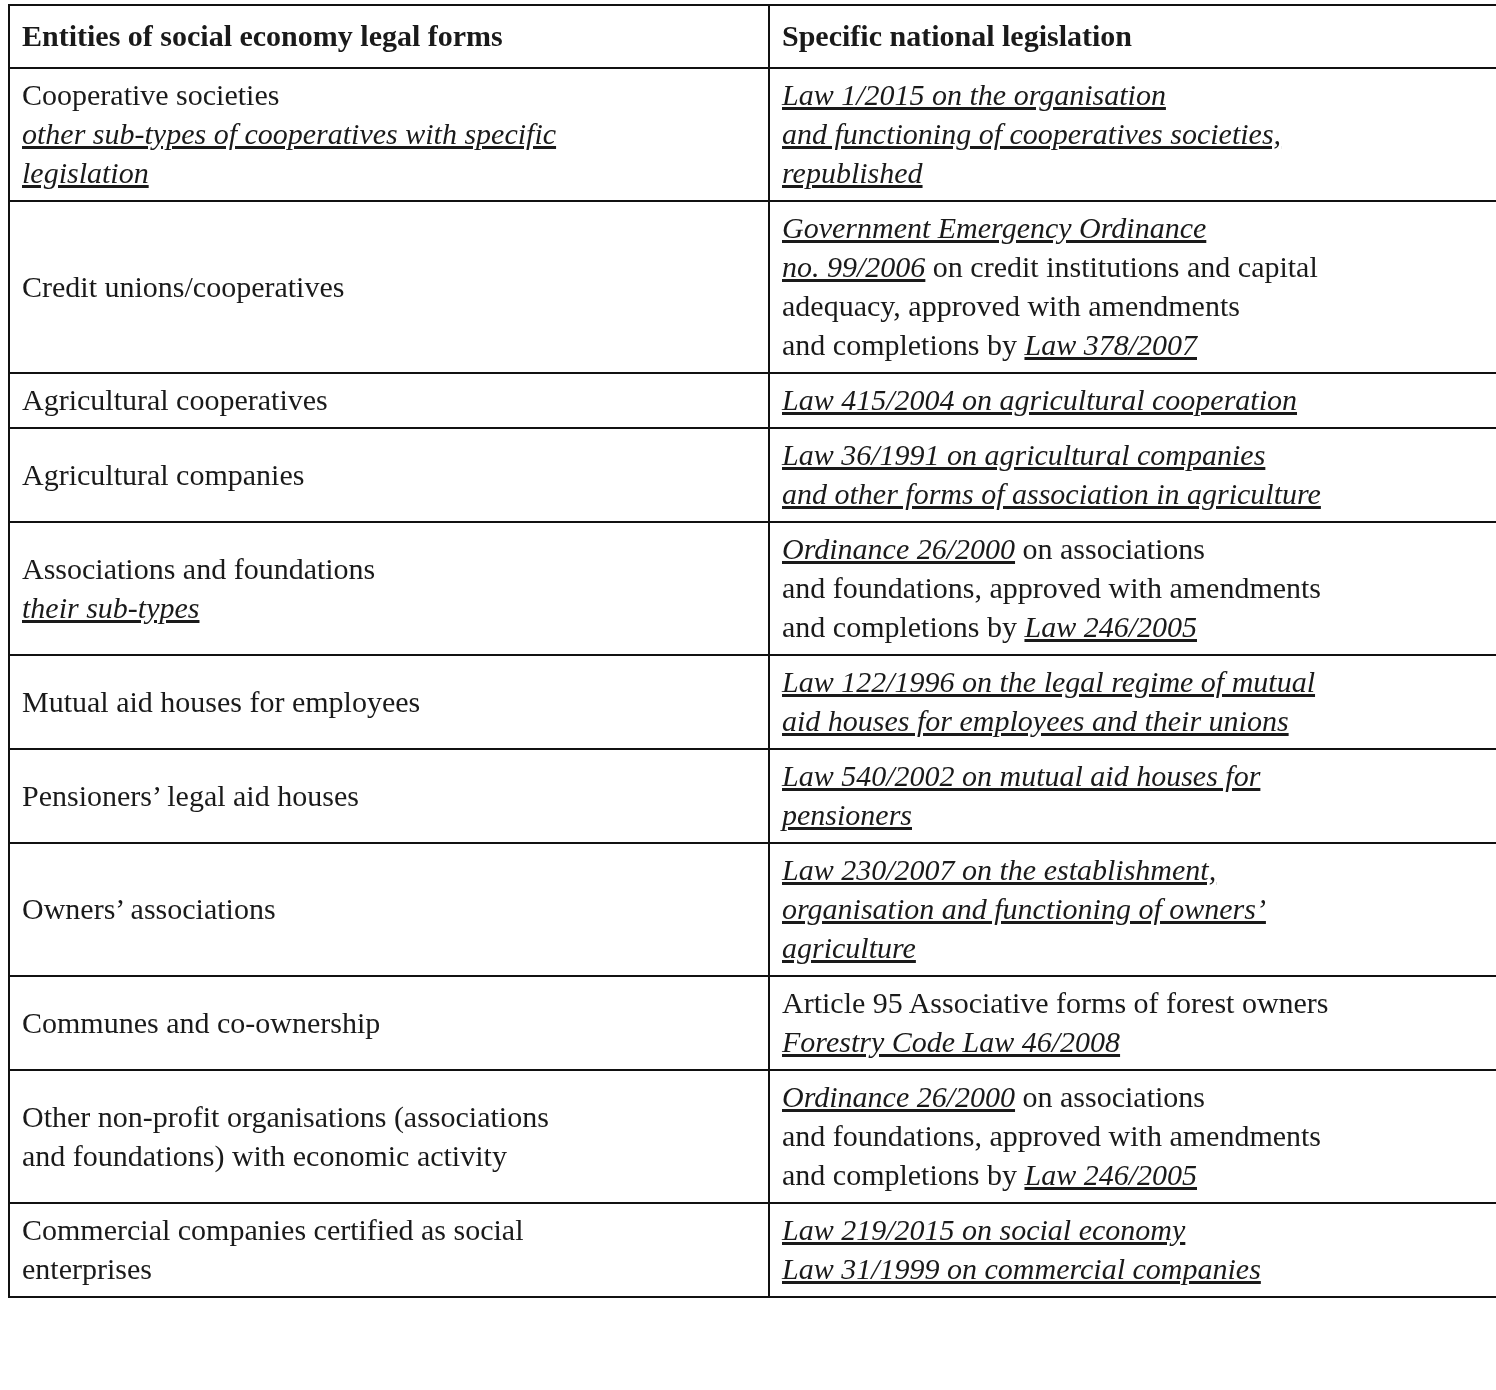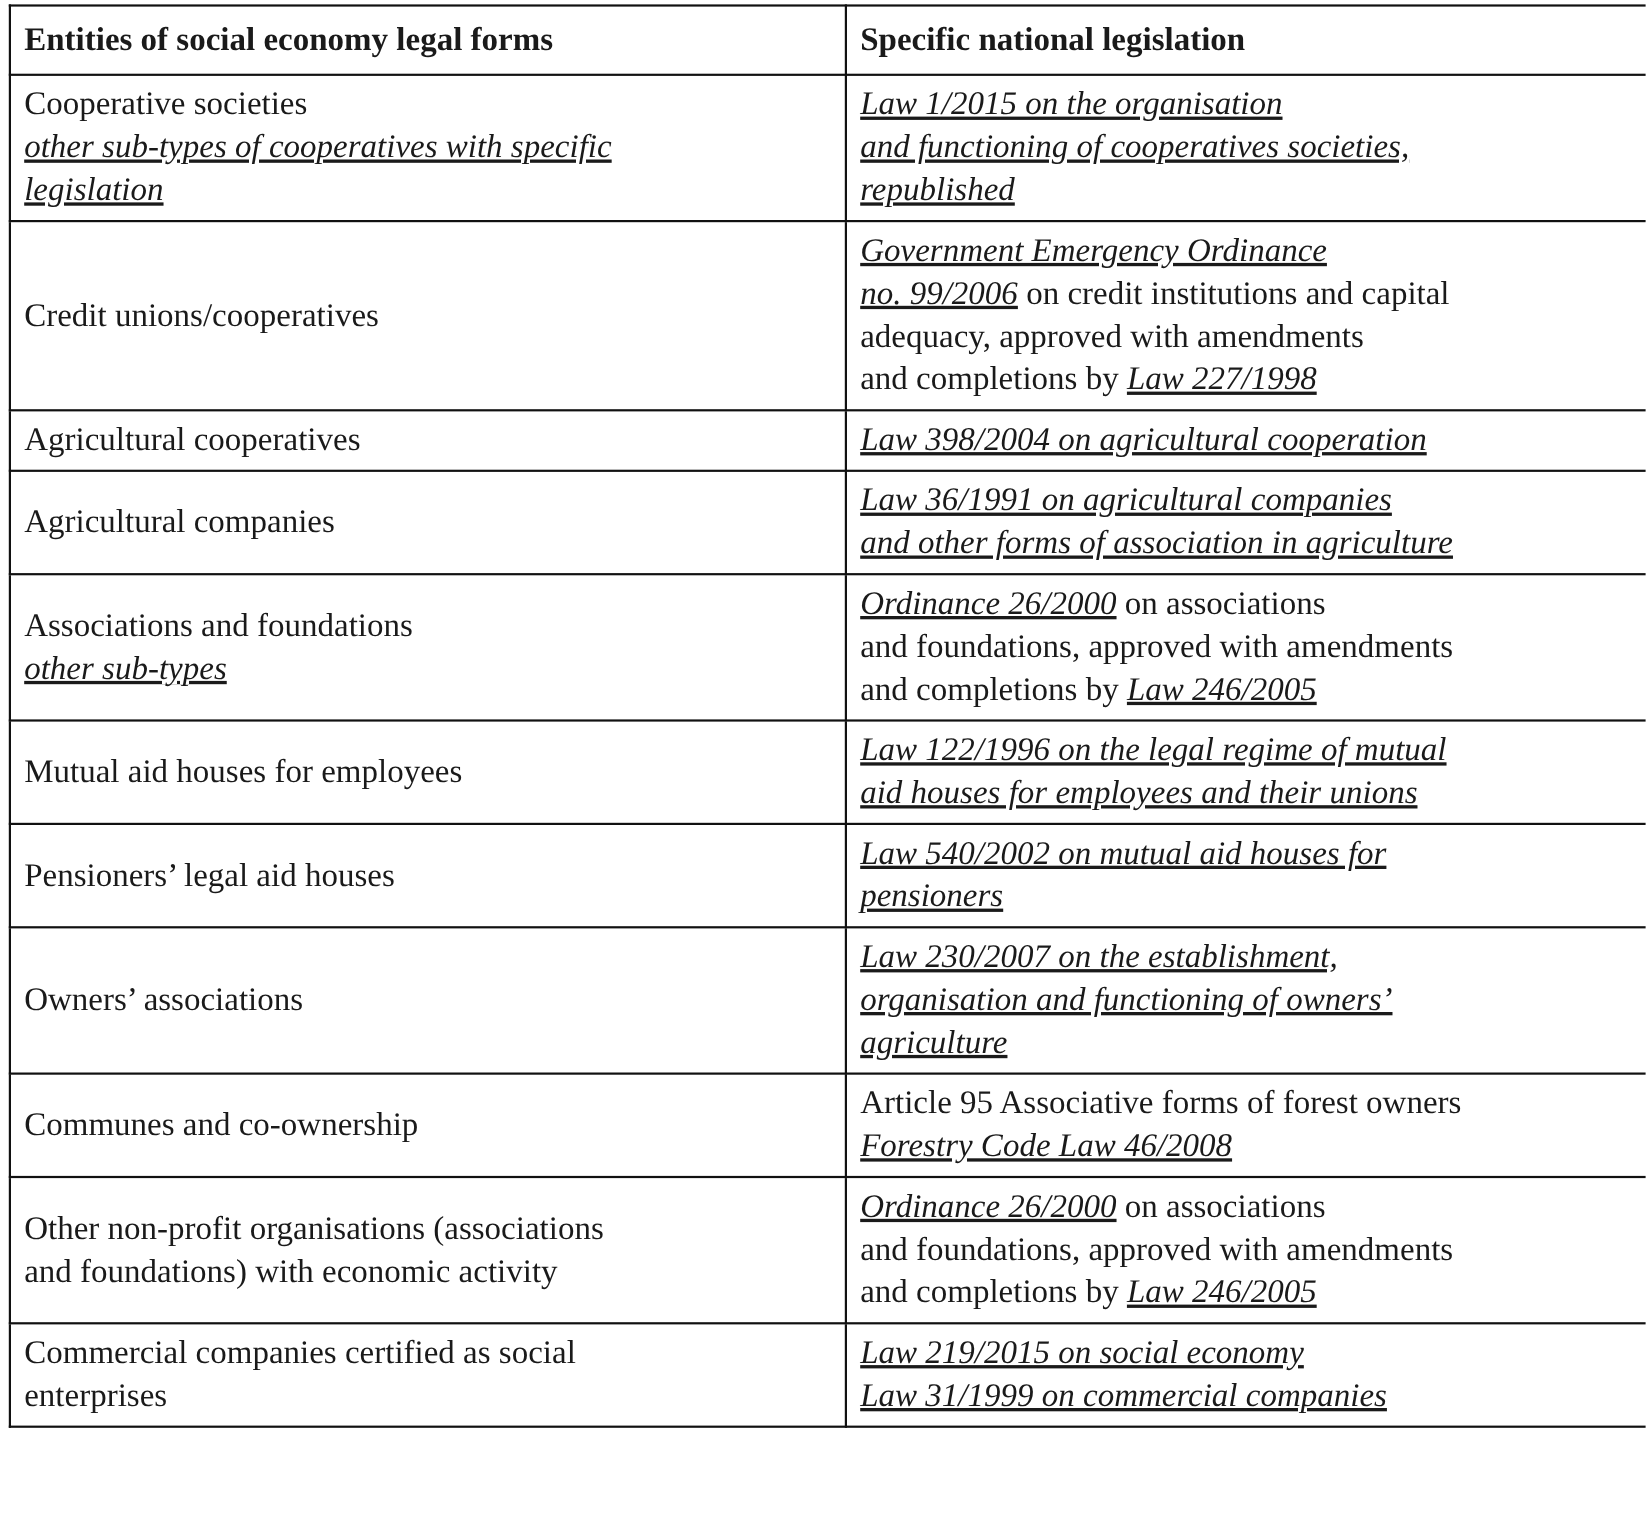--- a/index.html
+++ b/index.html
@@ -108,54 +108,54 @@
           <td class="col-entity">
             <span class="cell-lines">
               <span class="ln rom">Credit unions/cooperatives</span>
             </span>
           </td>
           <td class="col-law">
             <span class="cell-lines">
               <span class="ln"><span class="ital">Government Emergency Ordinance</span></span>
               <span class="ln"><span class="ital">no. 99/2006</span><span class="rom"> on credit institutions and capital</span></span>
               <span class="ln"><span class="rom">adequacy, approved with amendments</span></span>
-              <span class="ln"><span class="rom">and completions by </span><span class="ital">Law 227/1998</span></span>
+              <span class="ln"><span class="rom">and completions by </span><span class="ital">Law 378/2007</span></span>
             </span>
           </td>
         </tr>
         <tr>
           <td class="col-entity">
             <span class="cell-lines">
               <span class="ln rom">Agricultural cooperatives</span>
             </span>
           </td>
           <td class="col-law">
             <span class="cell-lines">
-              <span class="ln"><span class="ital">Law 398/2004 on agricultural cooperation</span></span>
+              <span class="ln"><span class="ital">Law 415/2004 on agricultural cooperation</span></span>
             </span>
           </td>
         </tr>
         <tr>
           <td class="col-entity">
             <span class="cell-lines">
               <span class="ln rom">Agricultural companies</span>
             </span>
           </td>
           <td class="col-law">
             <span class="cell-lines">
               <span class="ln"><span class="ital">Law 36/1991 on agricultural companies</span></span>
               <span class="ln"><span class="ital">and other forms of association in agriculture</span></span>
             </span>
           </td>
         </tr>
         <tr>
           <td class="col-entity">
             <span class="cell-lines">
               <span class="ln rom">Associations and foundations</span>
-              <span class="ln ital">other sub-types</span>
+              <span class="ln ital">their sub-types</span>
             </span>
           </td>
           <td class="col-law">
             <span class="cell-lines">
               <span class="ln"><span class="ital">Ordinance 26/2000</span><span class="rom"> on associations</span></span>
               <span class="ln"><span class="rom">and foundations, approved with amendments</span></span>
               <span class="ln"><span class="rom">and completions by </span><span class="ital">Law 246/2005</span></span>
             </span>
           </td>
         </tr>

